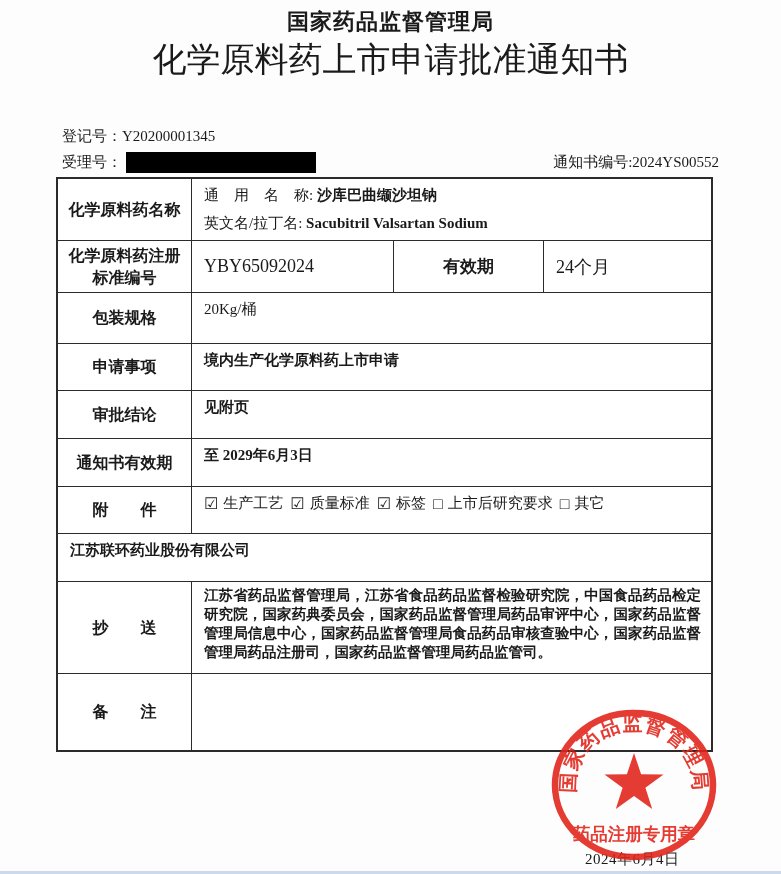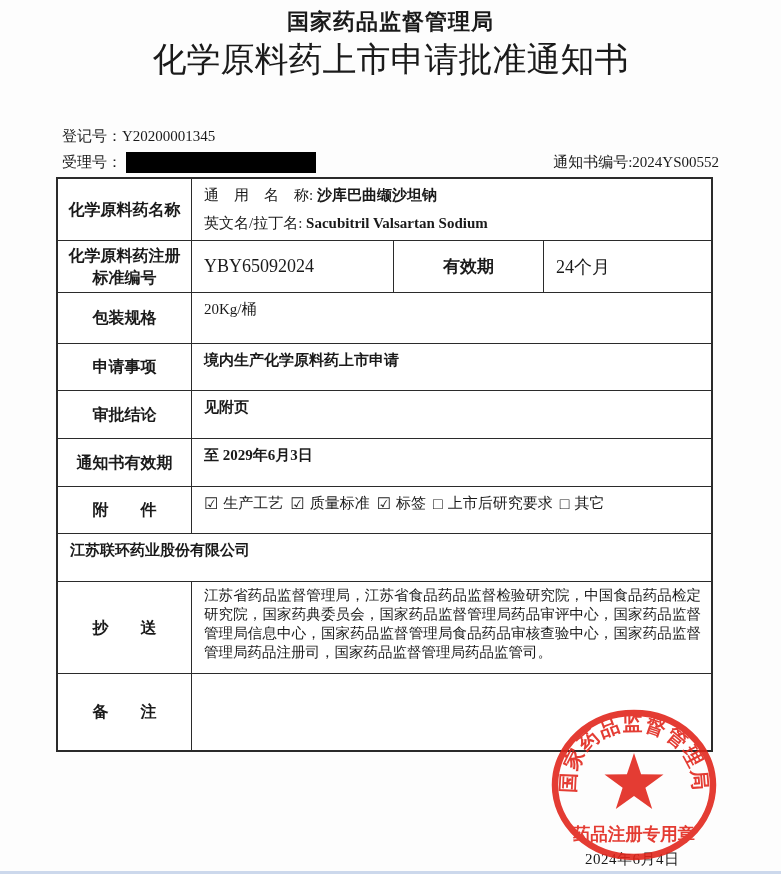--- a/index.html
+++ b/index.html
@@ -22,21 +22,21 @@
   .t-row { display:flex; border-top:1.5px solid #2b2b2b; }
   .t-row:first-child { border-top:none; }
   .label-cell { flex:0 0 134px; border-right:1.5px solid #2b2b2b; display:flex; flex-direction:column;
                 justify-content:center; align-items:center; font-weight:bold; font-size:16px; text-align:center;
                 line-height:22px; }
   .content-cell { flex:1; display:flex; flex-direction:column; justify-content:space-between; padding:4px 8px 4px 12px;
                   font-size:15px; line-height:25px; }
   .sub-cell { display:flex; flex-direction:column; justify-content:center; padding-left:12px; font-size:18px; }
   .v { font-weight:bold; }
   .lab { font-weight:normal; }
-  .cc-text { font-size:14.5px; line-height:19px; text-align:justify; font-weight:normal; padding-right:2px; }
+  .cc-text { font-size:14.5px; line-height:19px; text-align:justify; font-weight:bold; padding-right:2px; }
   .checks { display:flex; align-items:center; gap:7px; font-size:15px; font-weight:normal; flex-wrap:nowrap; }
   .chk-item { display:flex; align-items:center; gap:5px; white-space:nowrap; }
   .chk-box { font-size:16px; }
 
   .stamp-wrap { position:absolute; left:548px; top:708px; width:172px; height:158px; z-index:5; opacity:0.89; }
   .sign-date { position:absolute; left:585px; top:850px; font-size:15px; z-index:1; letter-spacing:0.5px; }
   .bottom-strip { position:absolute; left:0; bottom:0; width:781px; height:3px; background:#ccd8ec; }
 </style>
 </head>
 <body>

